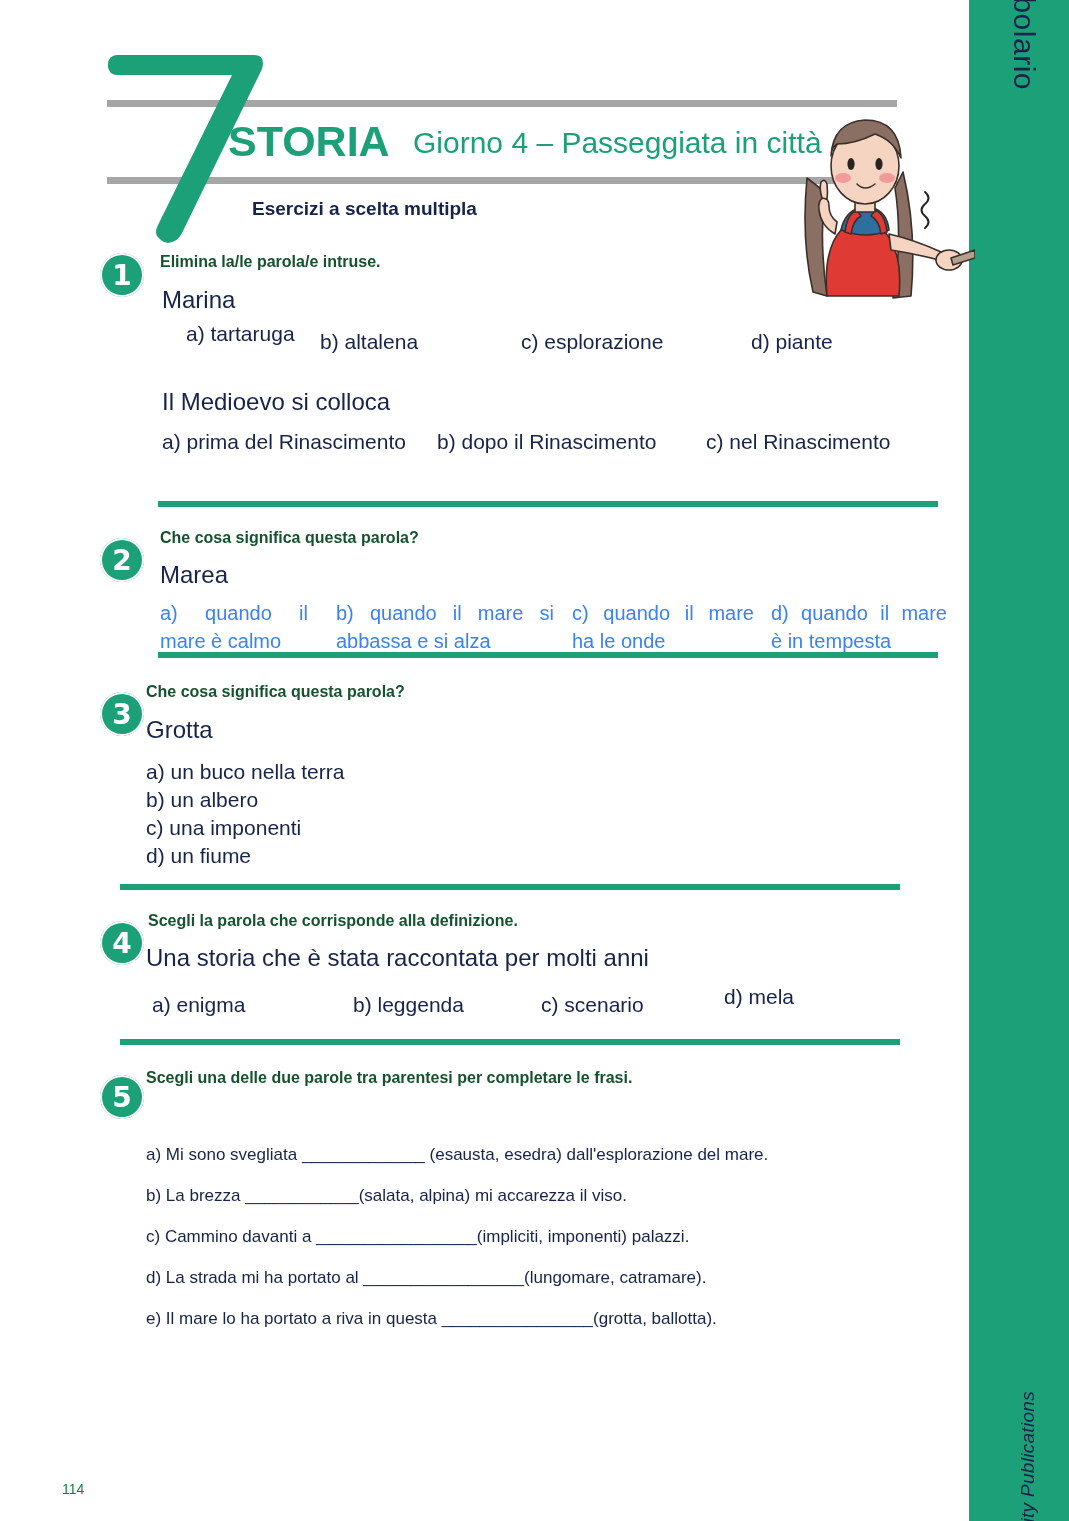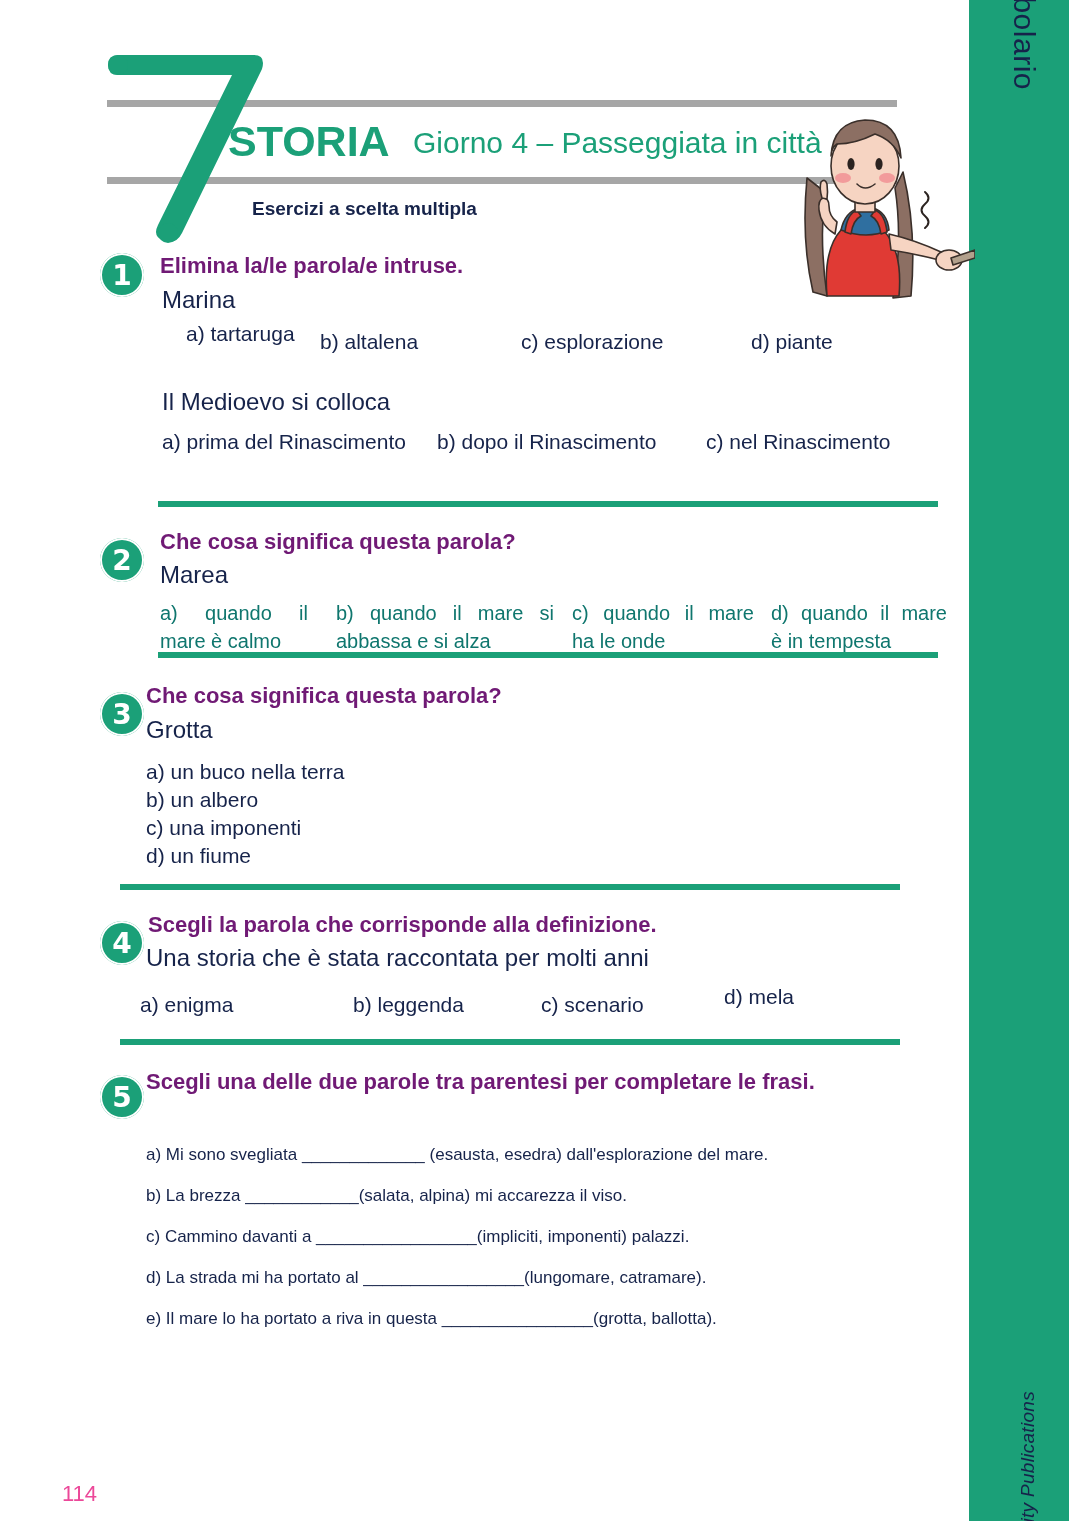--- a/index.html
+++ b/index.html
@@ -120,23 +120,23 @@
     font-weight: bold;
     display: flex;
     align-items: center;
     justify-content: center;
     font-family: "DejaVu Sans", sans-serif;
     box-shadow: 0 0 0 2px #ffffff inset;
   }
 
   .ex-prompt {
     position: absolute;
-    font-size: 22px;
+    font-size: 16px;
     font-weight: bold;
-    color: #701a75;
+    color: #14532d;
     white-space: nowrap;
   }
   .ex-word {
     position: absolute;
     font-size: 24px;
     color: #16234a;
     white-space: nowrap;
   }
   .ex-opt {
     position: absolute;
@@ -147,21 +147,21 @@
   .divider {
     position: absolute;
     height: 6px;
     background: #1ba078;
   }
 
   
   .col2 {
     position: absolute;
     font-size: 20px;
-    color: #0f766e;
+    color: #3b82f6;
     line-height: 28px;
     text-align: justify;
     text-align-last: justify;
   }
   .col2 span { display: block; }
   .col2 .lastline { text-align-last: left; }
 
   
   .ex3-list {
     position: absolute;
@@ -176,22 +176,22 @@
     position: absolute;
     font-size: 17px;
     color: #16234a;
     white-space: nowrap;
   }
 
   .page-number {
     position: absolute;
     left: 62px;
     top: 1481px;
-    font-size: 22px;
-    color: #ec4899;
+    font-size: 14px;
+    color: #15803d;
   }
 </style>
 </head>
 <body>
 
 <div class="sidebar">
   <div class="sidebar-label">Vocabolario</div>
   <div class="sidebar-copyright">© Upbility Publications</div>
 </div>
 
@@ -294,21 +294,21 @@
   <div>b) un albero</div>
   <div>c) una imponenti</div>
   <div>d) un fiume</div>
 </div>
 
 <div class="divider" style="left:120px; top:884px; width:780px;"></div>
 
 <div class="ex-circle" style="left:100px; top:921px;">4</div>
 <div class="ex-prompt" style="left:148px; top:912px;">Scegli la parola che corrisponde alla definizione.</div>
 <div class="ex-word" style="left:146px; top:944px;">Una storia che è stata raccontata per molti anni</div>
-<div class="ex-opt" style="left:140px; top:993px;">a) enigma</div>
+<div class="ex-opt" style="left:152px; top:993px;">a) enigma</div>
 <div class="ex-opt" style="left:353px; top:993px;">b) leggenda</div>
 <div class="ex-opt" style="left:541px; top:993px;">c) scenario</div>
 <div class="ex-opt" style="left:724px; top:985px;">d) mela</div>
 
 <div class="divider" style="left:120px; top:1039px; width:780px;"></div>
 
 <div class="ex-circle" style="left:100px; top:1075px;">5</div>
 <div class="ex-prompt" style="left:146px; top:1069px;">Scegli una delle due parole tra parentesi per completare le frasi.</div>
 
 <div class="ex5-line" style="left:146px; top:1145px;">a) Mi sono svegliata _____________ (esausta, esedra) dall'esplorazione del mare.</div>

